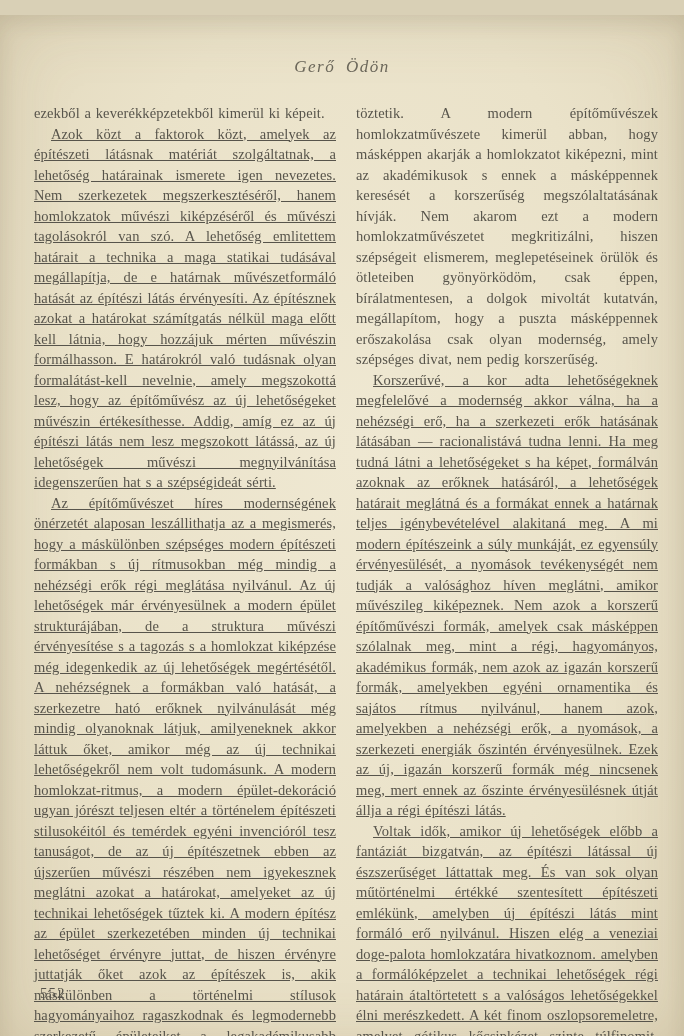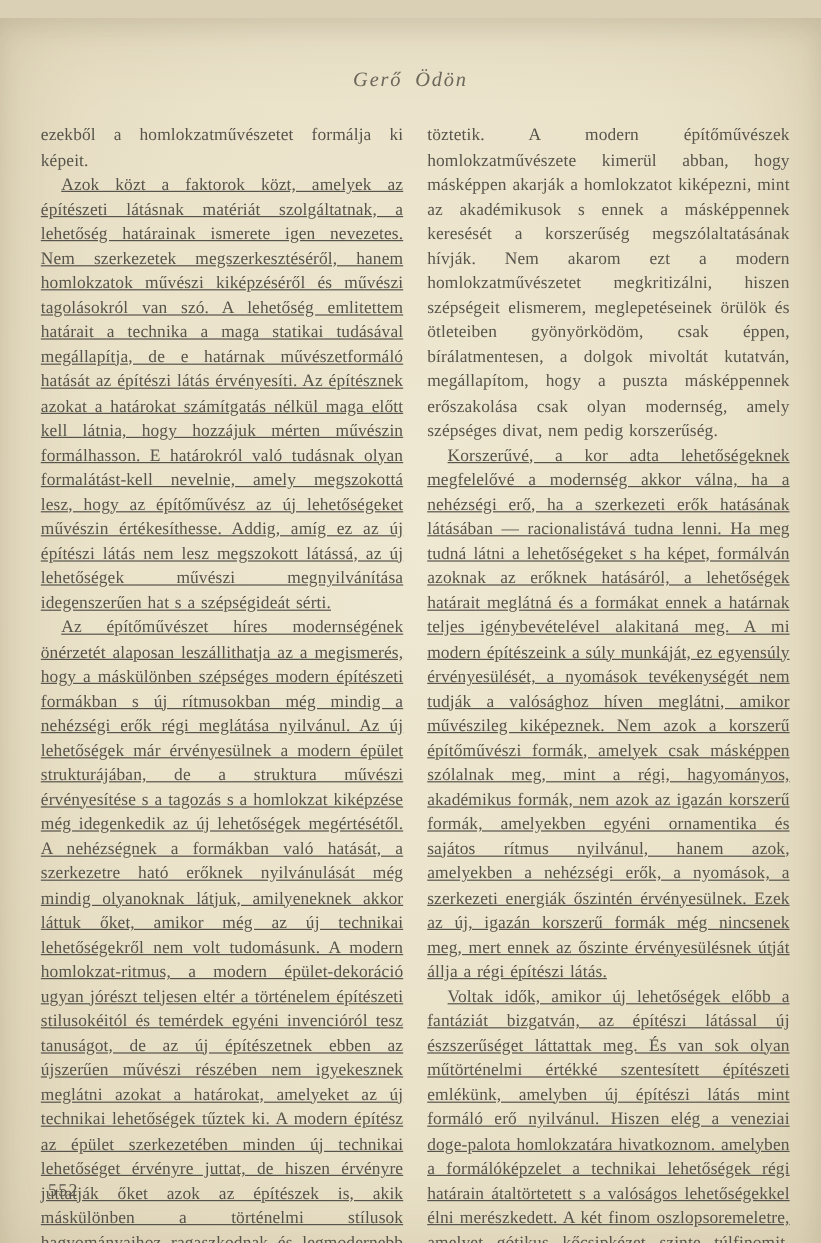--- a/index.html
+++ b/index.html
@@ -58,21 +58,21 @@
 </head>
 <body>
 
 <div class="page">
 
   <div class="running-head">Gerő Ödön</div>
 
   <div class="columns">
 
     <div class="column">
-      <p class="para">ezekből a homlokzatművészetet formálja ki képeit.</p>
+      <p class="para">ezekből a keverékképzetekből kimerül ki képeit.</p>
       <p class="para indent">Azok közt a faktorok közt, amelyek az építészeti látásnak matériát szolgáltatnak, a lehetőség határainak ismerete igen nevezetes. Nem szerkezetek megszerkesztéséről, hanem homlokzatok művészi kiképzéséről és művészi tagolásokról van szó. A lehetőség emlitettem határait a technika a maga statikai tudásával megállapítja, de e határnak művészetformáló hatását az építészi látás érvényesíti. Az építésznek azokat a határokat számítgatás nélkül maga előtt kell látnia, hogy hozzájuk mérten művészin formálhasson. E határokról való tudásnak olyan formalátást-kell nevelnie, amely megszokottá lesz, hogy az építőművész az új lehetőségeket művészin értékesíthesse. Addig, amíg ez az új építészi látás nem lesz megszokott látássá, az új lehetőségek művészi megnyilvánítása idegenszerűen hat s a szépségideát sérti.</p>
       <p class="para indent">Az építőművészet híres modernségének önérzetét alaposan leszállithatja az a megismerés, hogy a máskülönben szépséges modern építészeti formákban s új rítmusokban még mindig a nehézségi erők régi meglátása nyilvánul. Az új lehetőségek már érvényesülnek a modern épület strukturájában, de a struktura művészi érvényesítése s a tagozás s a homlokzat kiképzése még idegenkedik az új lehetőségek megértésétől. A nehézségnek a formákban való hatását, a szerkezetre ható erőknek nyilvánulását még mindig olyanoknak látjuk, amilyeneknek akkor láttuk őket, amikor még az új technikai lehetőségekről nem volt tudomásunk. A modern homlokzat-ritmus, a modern épület-dekoráció ugyan jórészt teljesen eltér a történelem építészeti stilusokéitól és temérdek egyéni invencióról tesz tanuságot, de az új építészetnek ebben az újszerűen művészi részében nem igyekesznek meglátni azokat a határokat, amelyeket az új technikai lehetőségek tűztek ki. A modern építész az épület szerkezetében minden új technikai lehetőséget érvényre juttat, de hiszen érvényre juttatják őket azok az építészek is, akik máskülönben a történelmi stílusok hagyományaihoz ragaszkodnak és legmodernebb szerkezetű épületeiket a legakadémikusabb köntösbe öl-</p>
     </div>
 
     <div class="column">
       <p class="para">töztetik. A modern építőművészek homlokzatművészete kimerül abban, hogy másképpen akarják a homlokzatot kiképezni, mint az akadémikusok s ennek a másképpennek keresését a korszerűség megszólaltatásának hívják. Nem akarom ezt a modern homlokzatművészetet megkritizálni, hiszen szépségeit elismerem, meglepetéseinek örülök és ötleteiben gyönyörködöm, csak éppen, bírálatmentesen, a dolgok mivoltát kutatván, megállapítom, hogy a puszta másképpennek erőszakolása csak olyan modernség, amely szépséges divat, nem pedig korszerűség.</p>
       <p class="para indent">Korszerűvé, a kor adta lehetőségeknek megfelelővé a modernség akkor válna, ha a nehézségi erő, ha a szerkezeti erők hatásának látásában — racionalistává tudna lenni. Ha meg tudná látni a lehetőségeket s ha képet, formálván azoknak az erőknek hatásáról, a lehetőségek határait meglátná és a formákat ennek a határnak teljes igénybevételével alakitaná meg. A mi modern építészeink a súly munkáját, ez egyensúly érvényesülését, a nyomások tevékenységét nem tudják a valósághoz híven meglátni, amikor művészileg kiképeznek. Nem azok a korszerű építőművészi formák, amelyek csak másképpen szólalnak meg, mint a régi, hagyományos, akadémikus formák, nem azok az igazán korszerű formák, amelyekben egyéni ornamentika és sajátos rítmus nyilvánul, hanem azok, amelyekben a nehézségi erők, a nyomások, a szerkezeti energiák őszintén érvényesülnek. Ezek az új, igazán korszerű formák még nincsenek meg, mert ennek az őszinte érvényesülésnek útját állja a régi építészi látás.</p>
       <p class="para indent">Voltak idők, amikor új lehetőségek előbb a fantáziát bizgatván, az építészi látással új észszerűséget láttattak meg. És van sok olyan műtörténelmi értékké szentesített építészeti emlékünk, amelyben új építészi látás mint formáló erő nyilvánul. Hiszen elég a veneziai doge-palota homlokzatára hivatkoznom. amelyben a formálóképzelet a technikai lehetőségek régi határain átaltörtetett s a valóságos lehetőségekkel élni merészkedett. A két finom oszlopsoremeletre, amelyet gótikus kőcsipkézet szinte túlfinomit, ránehezedik a magában véve ormótlan nagy, széles, tago-</p>
     </div>
 

